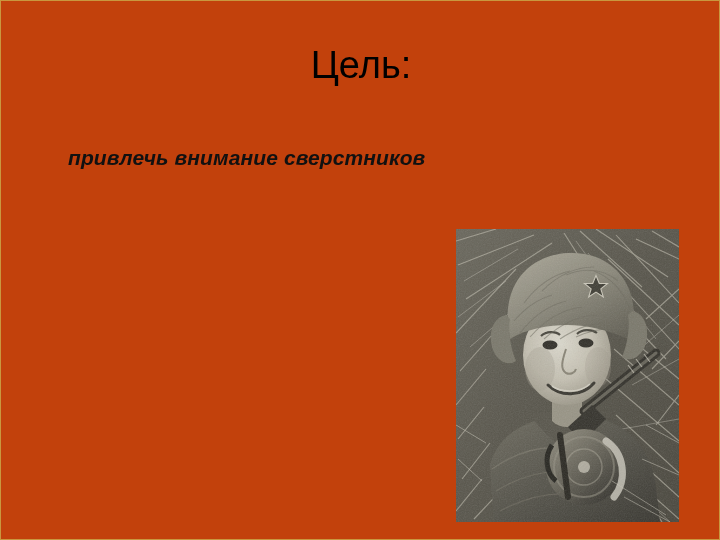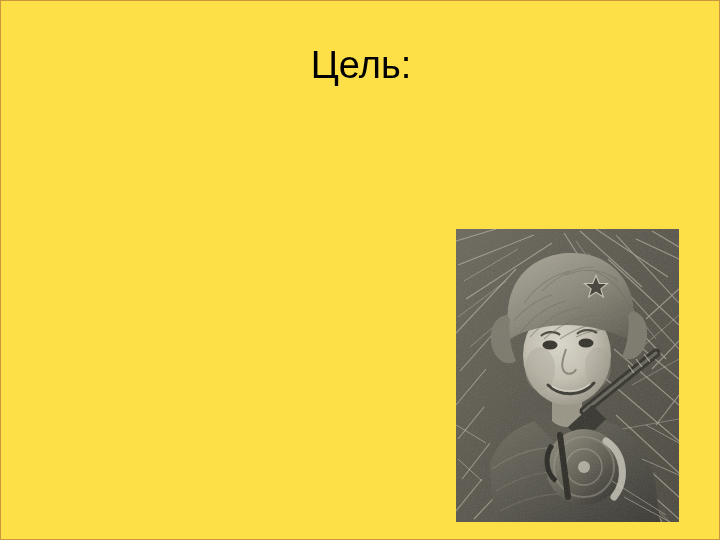--- a/index.html
+++ b/index.html
@@ -8,21 +8,21 @@
     background: #ffffff;
   }
   body {
     font-family: "Liberation Sans", sans-serif;
   }
 
   .slide {
     position: relative;
     width: 720px;
     height: 540px;
-    background: #fde047;
+    background: #c2410c;
     overflow: hidden;
     box-sizing: border-box;
     border: 1px solid #c9973f;
   }
 
   
   .slide-title {
     position: absolute;
     left: 0;
     top: 44px;
@@ -74,20 +74,21 @@
   }
 </style>
 </head>
 <body>
 
 <div class="slide">
 
   <div class="slide-title">Цель:</div>
 
   <div class="body-block">
+    <span class="body-line">привлечь внимание сверстников</span>
   </div>
 
   <div class="photo-frame">
     <svg class="photo-svg" viewBox="0 0 223 293" preserveAspectRatio="none">
       <defs>
         <linearGradient id="bgStraw" x1="0" y1="0" x2="1" y2="1">
           <stop offset="0%" stop-color="#6a675c"></stop>
           <stop offset="45%" stop-color="#57544a"></stop>
           <stop offset="100%" stop-color="#46433a"></stop>
         </linearGradient>

